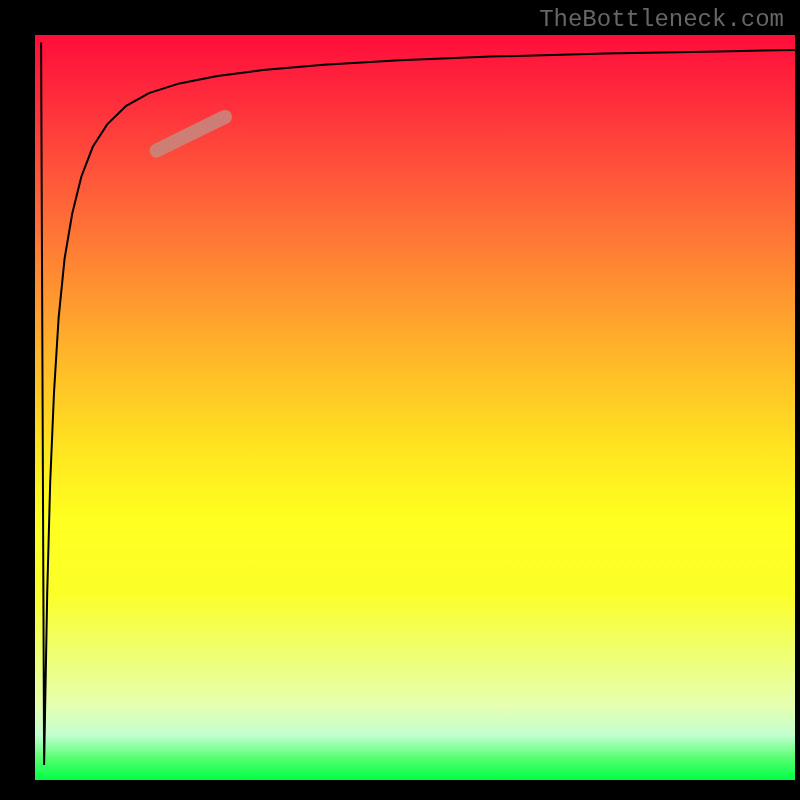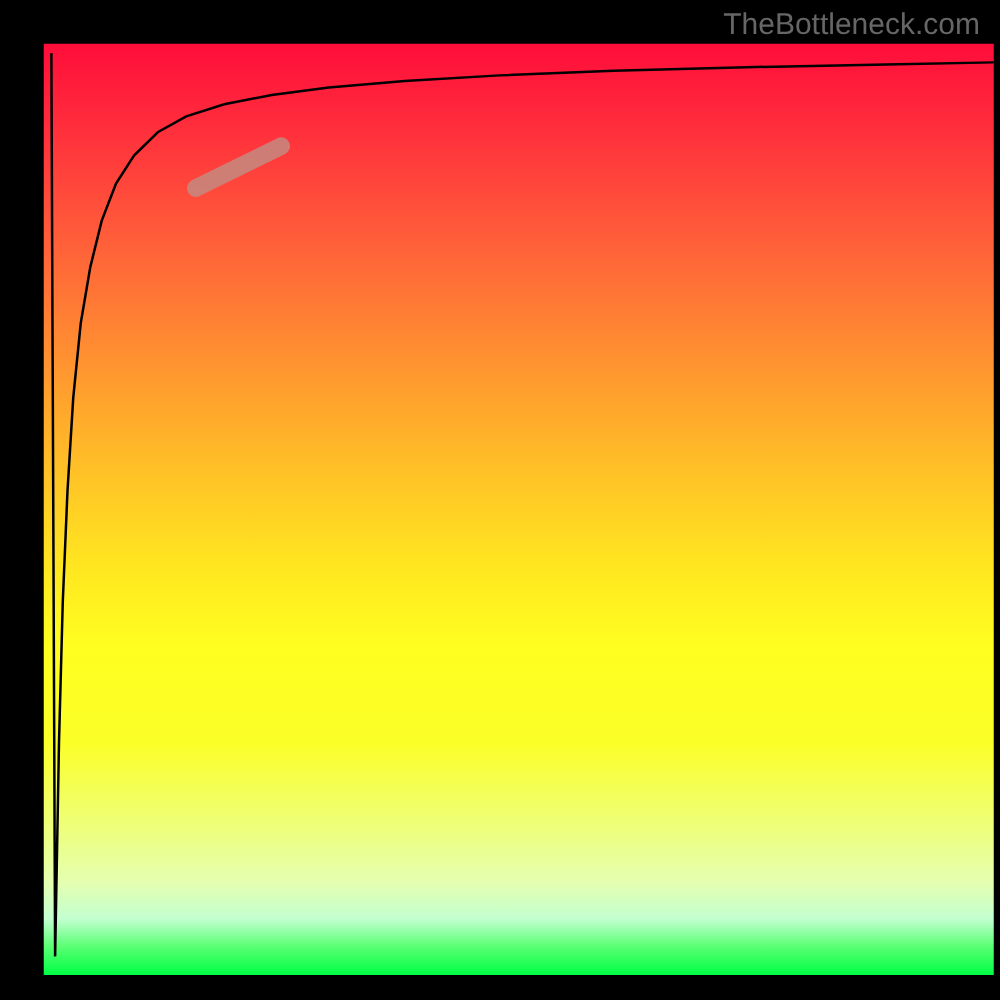--- a/index.html
+++ b/index.html
@@ -2,21 +2,21 @@
 <html><head>
   <meta charset="utf-8">
   <style>
     * { margin: 0; padding: 0; box-sizing: border-box; }
     html, body { width: 800px; height: 800px; overflow: hidden; }
     body { background: #000; display: flex; flex-direction: column; }
     #watermark {
       position: absolute;
       top: 6px;
       right: 16px;
-      font-family: Liberation Sans, sans-serif;
+      font-family: Liberation Mono, monospace;
       font-size: 24px;
       color: #666;
       z-index: 10;
     }
     #plot-area {
       position: absolute;
       left: 35px;
       top: 35px;
       width: 760px;
       height: 745px;

